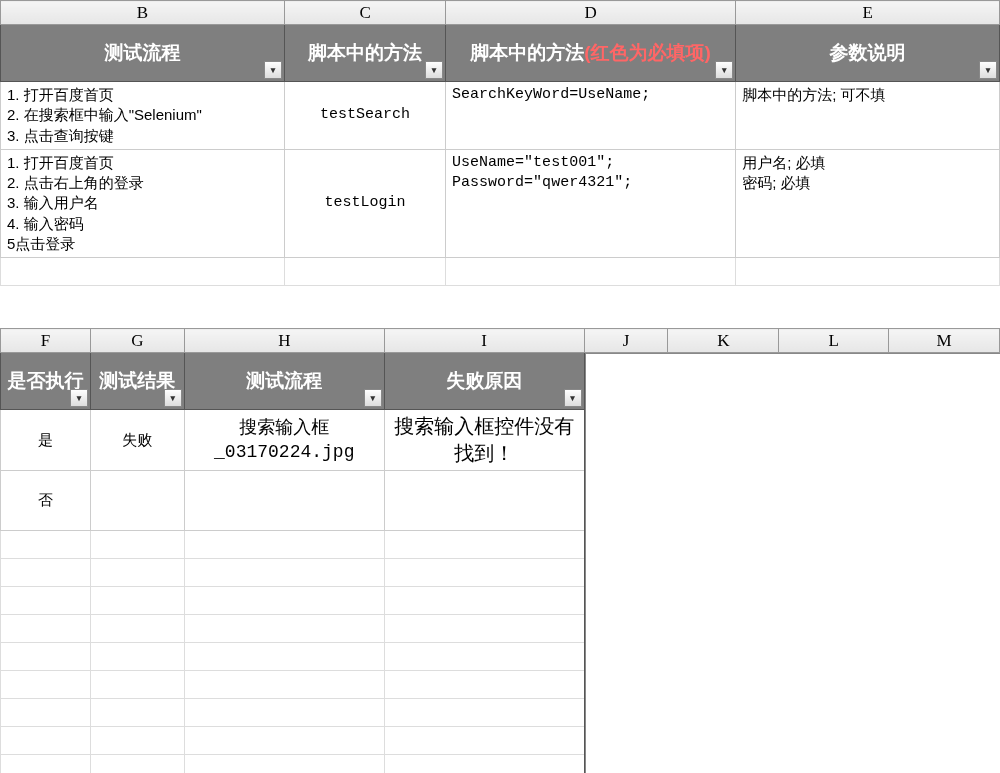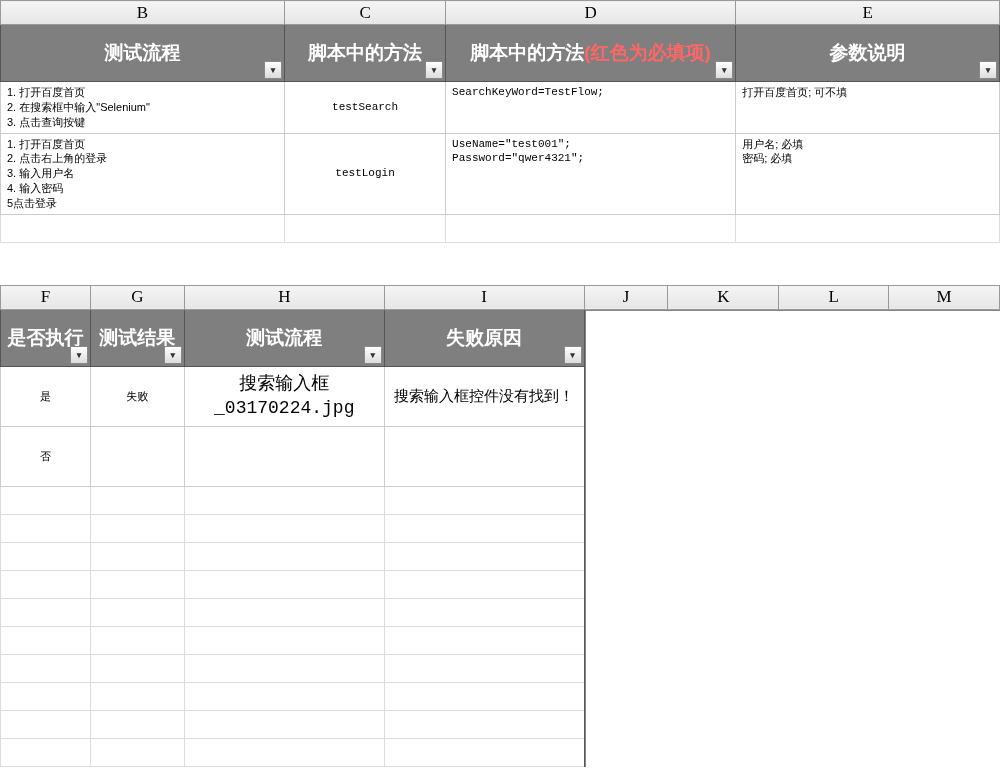--- a/index.html
+++ b/index.html
@@ -42,21 +42,21 @@
       display: flex;
       align-items: center;
       justify-content: center;
       font-size: 9px;
       color: #333;
     }
     .data-row td {
       border: 1px solid #ccc;
       padding: 3px 6px;
       vertical-align: top;
-      font-size: 11px;
+      font-size: 15px;
       line-height: 1.35;
     }
     .mono { font-family: "SimSun", "Courier New", monospace; }
     .center { text-align: center; margin-top: 48px; }
     .vcenter { vertical-align: middle !important; }
     .big { font-size: 24px; font-weight: normal; }
 
     
     .top-B { width: 282px; }
     .top-C { width: 160px; }
@@ -136,22 +136,22 @@
     <td>
       <span>参数说明</span>
       <span class="filter-btn">▾</span>
     </td>
   </tr>
   <tr class="data-row">
     <td class="multiline">1. 打开百度首页
 2. 在搜索框中输入"Selenium"
 3. 点击查询按键</td>
     <td class="center vcenter mono">testSearch</td>
-    <td class="mono">SearchKeyWord=TestFlow;</td>
-    <td class="multiline">打开百度首页; 可不填</td>
+    <td class="mono">SearchKeyWord=UseName;</td>
+    <td class="multiline">脚本中的方法; 可不填</td>
   </tr>
   <tr class="data-row">
     <td class="multiline">1. 打开百度首页
 2. 点击右上角的登录
 3. 输入用户名
 4. 输入密码
 5点击登录</td>
     <td class="center vcenter mono">testLogin</td>
     <td class="mono multiline">UseName="test001";
 Password="qwer4321";</td>
@@ -231,21 +231,21 @@
 at org.junit.runners.BlockJUnit4ClassRunner.runChi
 at org.junit.runners.ParentRunner$3.run(ParentRunn
 at org.junit.runners.ParentRunner$1.schedule(Paren
 at org.junit.runners.ParentRunner.runChildren(Pare</div>
     </td>
   </tr>
   <tr class="data-row" style="height:60px">
     <td class="center vcenter">是</td>
     <td class="center vcenter big">失败</td>
     <td class="center vcenter mono" style="font-size:18px">搜索输入框_03170224.jpg</td>
-    <td class="center vcenter" style="font-size:15px">搜索输入框控件没有找到！</td>
+    <td class="center vcenter" style="font-size:20px">搜索输入框控件没有找到！</td>
   </tr>
   <tr class="data-row" style="height:60px">
     <td class="center vcenter">否</td>
     <td class="center vcenter"></td>
     <td class="center vcenter"></td>
     <td class="center vcenter"></td>
   </tr>
 
   <tr class="bottom-grid-row">
         <td></td>

